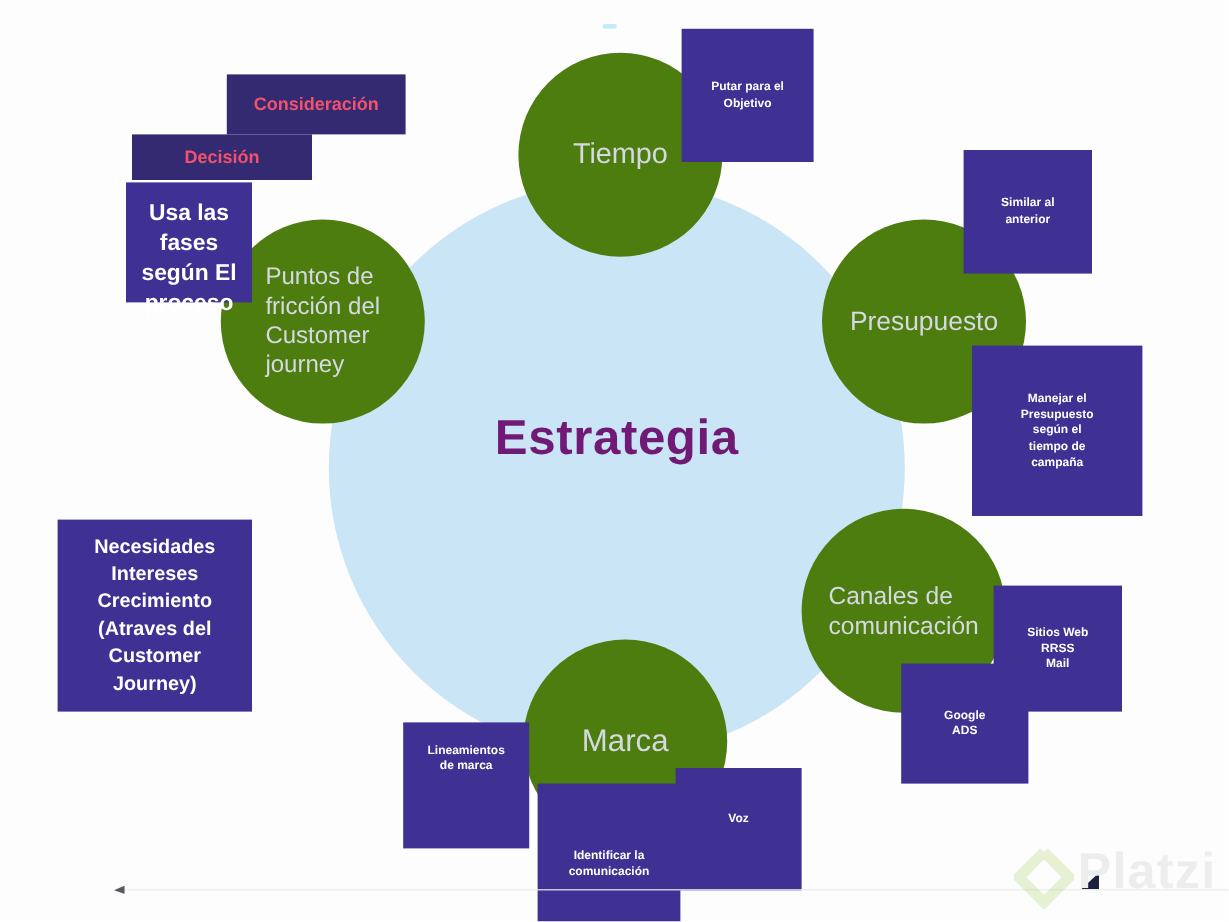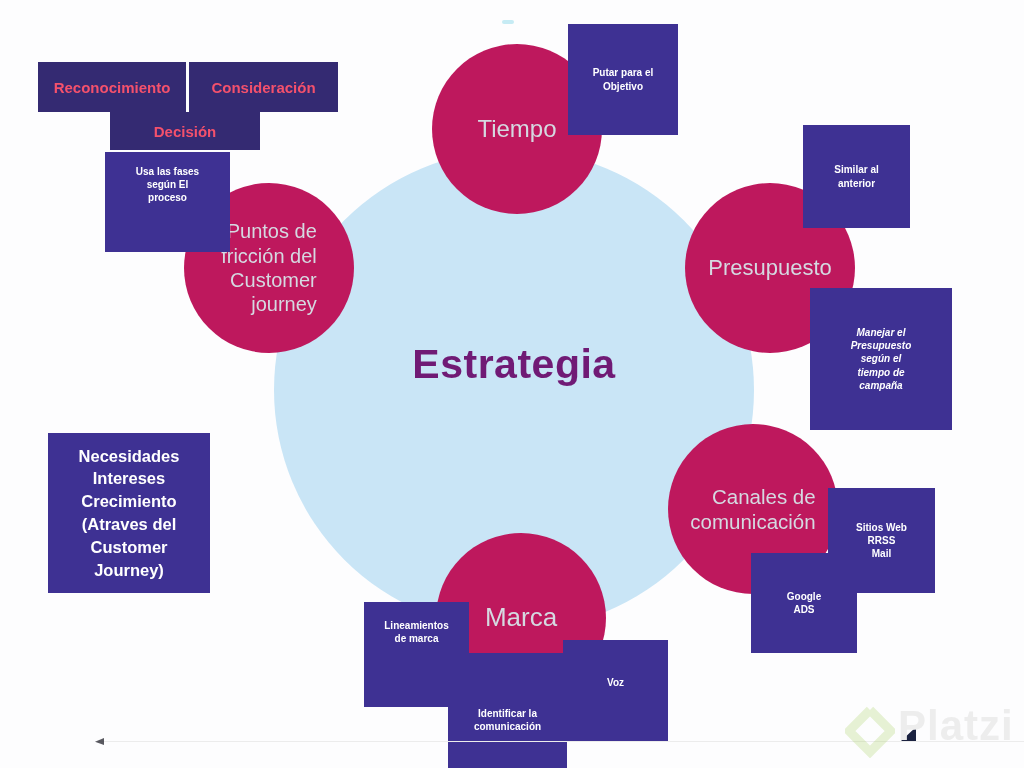--- a/index.html
+++ b/index.html
@@ -14,23 +14,23 @@
     border-radius:50%;background:#c9e5f6;
   }
   .hub-title{
     position:absolute;left:274px;top:341px;width:480px;
     text-align:center;font-size:41px;font-weight:bold;color:#701a75;
     letter-spacing:0.5px;
   }
   
   .node{
     position:absolute;width:170px;height:170px;border-radius:50%;
-    background:#be185d;color:#d5d9e1;
+    background:#4d7c0f;color:#d5d9e1;
     display:flex;align-items:center;justify-content:center;
-    text-align:right;white-space:pre-line;line-height:1.22;
+    text-align:left;white-space:pre-line;line-height:1.22;
   }
   .node-tiempo{left:432px;top:44px;font-size:24px;}
   .node-presupuesto{left:685px;top:183px;font-size:22px;}
   .node-canales{left:668px;top:424px;font-size:20.5px;}
   .node-marca{left:436px;top:533px;font-size:26px;}
   .node-buyer{left:202px;top:426px;font-size:21.5px;}
   .node-puntos{left:184px;top:183px;font-size:20px;}
   
   .phase{
     position:absolute;background:#342a72;color:#f4516c;
@@ -40,29 +40,29 @@
   .phase-recon{left:38px;top:62px;width:148px;height:50px;}
   .phase-consid{left:189px;top:62px;width:149px;height:50px;}
   .phase-decision{left:110px;top:112px;width:150px;height:38px;}
   
   .note{
     position:absolute;background:#3e3193;color:#ffffff;
     font-weight:bold;font-size:10px;line-height:1.32;
     display:flex;align-items:center;justify-content:center;
     text-align:center;white-space:pre-line;box-sizing:border-box;
   }
-  .note-usa{left:105px;top:152px;width:125px;height:100px;align-items:flex-start;padding-top:13px;font-size:10px;}
+  .note-usa{left:105px;top:152px;width:105px;height:100px;align-items:flex-start;padding-top:13px;font-size:19px;}
   .note-putar{left:568px;top:24px;width:110px;height:111px;}
   .note-similar{left:803px;top:125px;width:107px;height:103px;}
-  .note-manejar{left:810px;top:288px;width:142px;height:142px;font-style:italic;}
+  .note-manejar{left:810px;top:288px;width:142px;height:142px;}
   .note-sitios{left:828px;top:488px;width:107px;height:105px;align-items:flex-start;padding-top:33px;}
   .note-google{left:751px;top:553px;width:106px;height:100px;}
   .note-voz{left:563px;top:640px;width:105px;height:102px;align-items:flex-start;padding-top:36px;}
   .note-identificar{left:448px;top:653px;width:119px;height:124px;padding-top:10px;}
-  .note-lineamientos{left:364px;top:602px;width:105px;height:105px;align-items:flex-start;padding-top:17px;}
+  .note-lineamientos{left:336px;top:602px;width:105px;height:105px;align-items:flex-start;padding-top:17px;}
   .note-necesidades{left:48px;top:433px;width:162px;height:160px;font-size:16.5px;line-height:1.38;}
   
   .watermark{position:absolute;left:843px;top:700px;width:175px;height:62px;}
   .wm-icon{position:absolute;left:2px;top:6px;}
   .wm-text{
     position:absolute;left:55px;top:2px;
     font-size:42px;font-weight:bold;color:#ededed;letter-spacing:1px;
   }
   .wm-triangle{
     position:absolute;left:58px;top:27px;width:15px;height:14px;
@@ -88,21 +88,20 @@
   <div class="node node-tiempo">Tiempo</div>
   <div class="node node-presupuesto">Presupuesto</div>
   <div class="node node-canales">Canales de
 comunicación</div>
   <div class="node node-marca">Marca</div>
   <div class="node node-puntos">Puntos de
 fricción del
 Customer
 journey</div>
 
-  <div class="phase phase-recon">Reconocimiento</div>
   <div class="phase phase-consid">Consideración</div>
   <div class="phase phase-decision">Decisión</div>
 
   <div class="note note-usa">Usa las fases
 según El
 proceso</div>
   <div class="note note-putar">Putar para el
 Objetivo</div>
   <div class="note note-similar">Similar al
 anterior</div>

